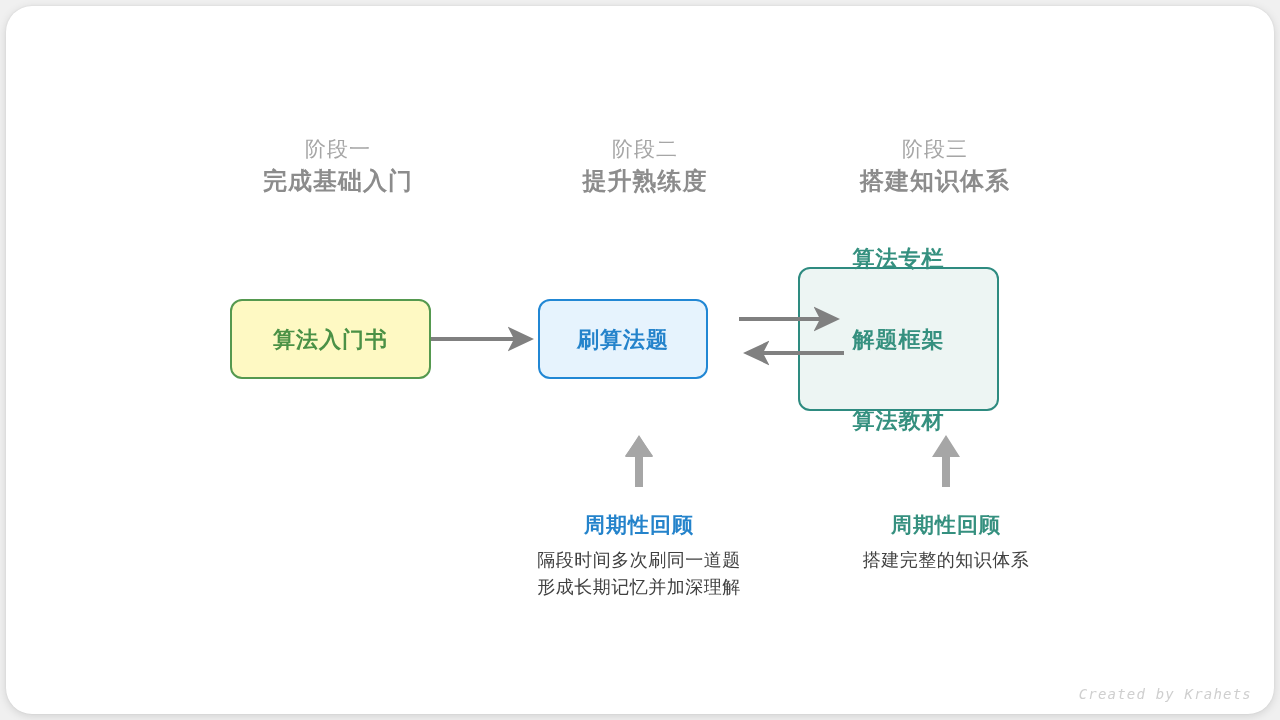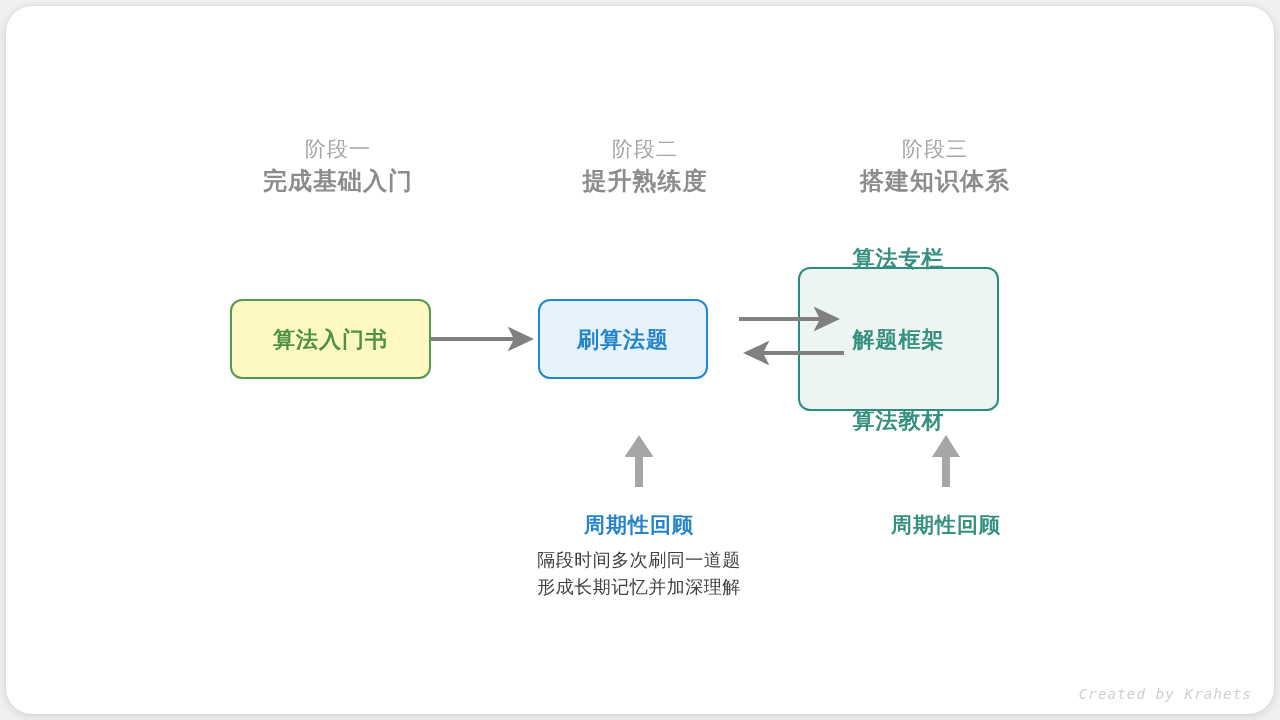--- a/index.html
+++ b/index.html
@@ -175,17 +175,18 @@
     <div class="heading blue">周期性回顾</div>
     <div class="body">
       <div>隔段时间多次刷同一道题</div>
       <div>形成长期记忆并加深理解</div>
     </div>
   </div>
 
   <div class="note" style="left:790px; top:503px;">
     <div class="heading teal">周期性回顾</div>
     <div class="body">
+      <div>搭建完整的知识体系</div>
     </div>
   </div>
 
   <div class="credit">Created by Krahets</div>
 </div>
 
 </body></html>

